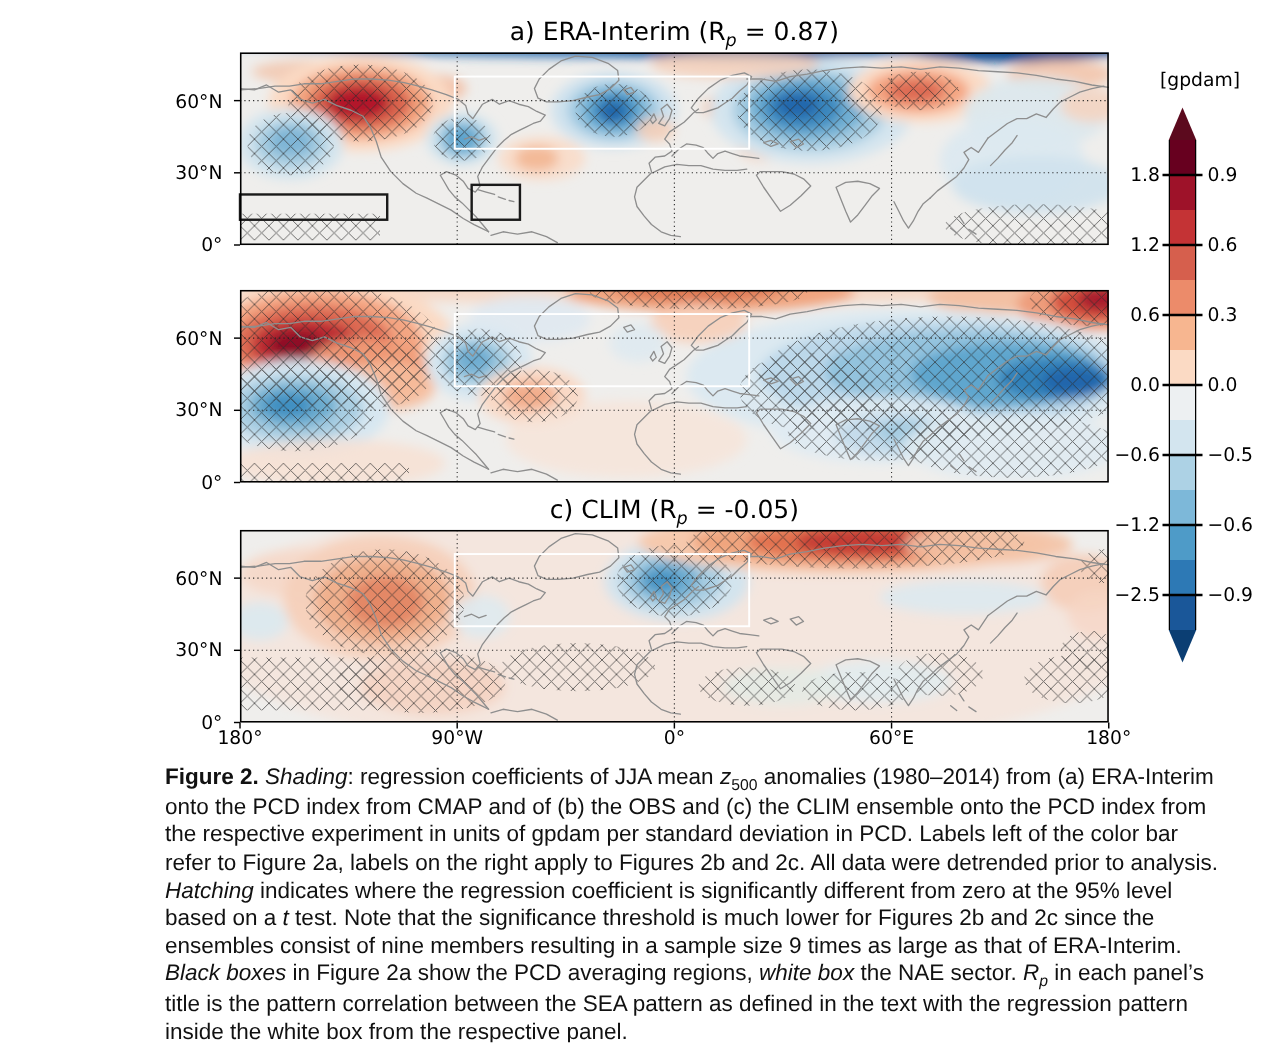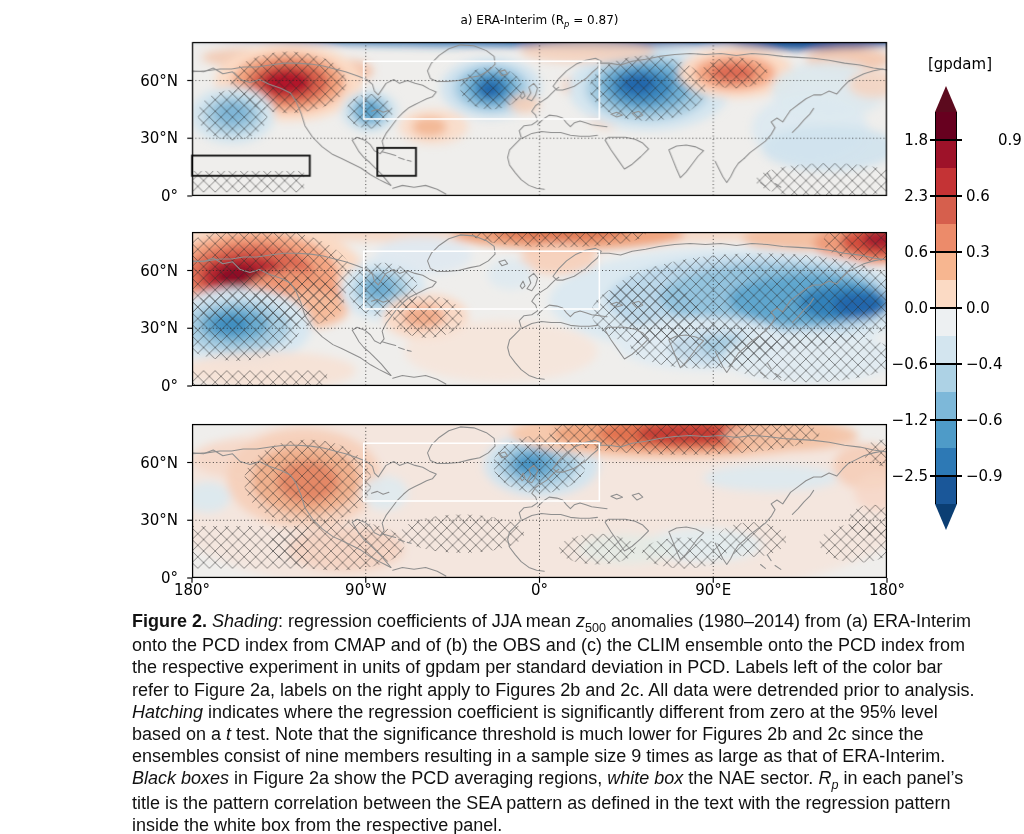--- a/index.html
+++ b/index.html
@@ -1,18 +1,18 @@
 <!DOCTYPE html>
 <html><head>
 <meta charset="utf-8">
 <style>
   html,body{margin:0;padding:0;background:#fff;}
   .page{position:relative;width:1024px;height:834px;background:#fff;overflow:hidden;
         font-family:"DejaVu Sans",sans-serif;color:#000;}
-  .ptitle{position:absolute;left:192px;width:695px;text-align:center;font-size:12px;
+  .ptitle{position:absolute;left:192px;width:695px;text-align:center;font-size:20px;
           font-weight:400;margin:0;white-space:nowrap;}
   #title-a{top:13px}#title-b{top:203px}#title-c{top:395px}
   .map{position:absolute;left:192px;width:695px;height:154px;}
   #map-a{top:42px}#map-b{top:232px}#map-c{top:424px}
   .map svg{display:block;overflow:visible;}
   .ylab{position:absolute;left:126px;width:60px;height:154px;text-decoration:underline;}
   #ylab-a{top:42px}#ylab-b{top:232px}#ylab-c{top:424px}
   .ylab span{position:absolute;right:8px;transform:translateY(-50%);font-size:15px;white-space:nowrap;}
   .xlabs{position:absolute;left:192px;top:581px;width:695px;height:22px;}
   .xlabs span{position:absolute;transform:translateX(-50%);font-size:15px;white-space:nowrap;}
@@ -236,20 +236,21 @@
         <rect x="178" y="20" width="244" height="60" fill="none" stroke="#ffffff" stroke-width="1.6"></rect>
         <rect x="0.6" y="0.6" width="718.8" height="158.8" fill="none" stroke="#000000" stroke-width="1.3"></rect>
         <g stroke="#000" stroke-width="1.2">
           <line x1="-5" y1="40" x2="0" y2="40"></line>
           <line x1="-5" y1="100" x2="0" y2="100"></line>
           <line x1="-5" y1="160" x2="0" y2="160"></line>
         </g>
       </svg>
     </div>
 
+  <h3 class="ptitle" id="title-c"><span>c) CLIM (R</span><span class="rt-sub rt-i">p</span><span> = -0.05)</span></h3>
   <div class="ylab" id="ylab-c">
       <span style="top: 38.5px;">60°N</span>
       <span style="top: 96.3px;">30°N</span>
       <span style="top: 154px;">0°</span>
     </div>
   <div class="map" id="map-c">
       <svg viewBox="0 0 720 160" width="695" height="154" preserveAspectRatio="none">
         <g clip-path="url(#mapclip)">
           <rect x="0" y="0" width="720" height="160" fill="#efeeec"></rect>
           <g filter="url(#blobblur)">
@@ -311,21 +312,21 @@
           <line x1="540" y1="160" x2="540" y2="165"></line>
           <line x1="720" y1="160" x2="720" y2="165"></line>
         </g>
       </svg>
     </div>
 
   <div class="xlabs">
       <span style="left: 0px;">180°</span>
       <span style="left: 173.8px; text-align: center;">90°W</span>
       <span style="left: 347.5px;">0°</span>
-      <span style="left: 521.3px;">90°E</span>
+      <span style="left: 521.3px;">60°E</span>
       <span style="left: 695px;">180°</span>
     </div>
 
   <div class="colorbar">
     <div class="cb-title">[gpdam]</div>
   <div class="cb-arrow" style="top: 31px; border-left: 11px solid transparent; border-right: 11px solid transparent; border-bottom: 26px solid rgb(92, 10, 30);"></div>
       <div class="cb-body">
         <div class="cb-seg" style="top: 0px; height: 28.5px; background: rgb(103, 0, 31);"></div>
         <div class="cb-seg" style="top: 28px; height: 28.5px; background: rgb(158, 18, 41);"></div>
         <div class="cb-seg" style="top: 56px; height: 28.5px; background: rgb(196, 51, 53);"></div>
@@ -337,33 +338,33 @@
         <div class="cb-seg" style="top: 224px; height: 28.5px; background: rgb(211, 229, 239);"></div>
         <div class="cb-seg" style="top: 252px; height: 28.5px; background: rgb(173, 210, 229);"></div>
         <div class="cb-seg" style="top: 280px; height: 28.5px; background: rgb(125, 184, 217);"></div>
         <div class="cb-seg" style="top: 308px; height: 28.5px; background: rgb(78, 155, 200);"></div>
         <div class="cb-seg" style="top: 336px; height: 28.5px; background: rgb(45, 121, 181);"></div>
         <div class="cb-seg" style="top: 364px; height: 28.5px; background: rgb(26, 87, 153);"></div>
       </div>
       <div class="cb-arrow" style="top: 449px; border-left: 11px solid transparent; border-right: 11px solid transparent; border-top: 26px solid rgb(11, 62, 115);"></div>
       <div class="cb-tick" style="top: 84.25px;"></div>
       <div class="cb-lab-l" style="top: 85px;">1.8</div>
-      <div class="cb-lab-r" style="top: 85px; margin-left: 32px;">0.9</div>
+      <div class="cb-lab-r" style="top: 85px;">0.9</div>
       <div class="cb-tick" style="top: 140.25px;"></div>
-      <div class="cb-lab-l" style="top: 141px;">2.3</div>
+      <div class="cb-lab-l" style="top: 141px;">1.2</div>
       <div class="cb-lab-r" style="top: 141px;">0.6</div>
       <div class="cb-tick" style="top: 196.25px;"></div>
       <div class="cb-lab-l" style="top: 197px;">0.6</div>
       <div class="cb-lab-r" style="top: 197px;">0.3</div>
       <div class="cb-tick" style="top: 252.25px;"></div>
       <div class="cb-lab-l" style="top: 253px;">0.0</div>
       <div class="cb-lab-r" style="top: 253px;">0.0</div>
       <div class="cb-tick" style="top: 308.25px;"></div>
       <div class="cb-lab-l" style="top: 309px;">−0.6</div>
-      <div class="cb-lab-r" style="top: 309px;">−0.4</div>
+      <div class="cb-lab-r" style="top: 309px;">−0.5</div>
       <div class="cb-tick" style="top: 364.25px;"></div>
       <div class="cb-lab-l" style="top: 365px;">−1.2</div>
       <div class="cb-lab-r" style="top: 365px;">−0.6</div>
       <div class="cb-tick" style="top: 420.25px;"></div>
       <div class="cb-lab-l" style="top: 421px;">−2.5</div>
       <div class="cb-lab-r" style="top: 421px;">−0.9</div>
     </div>
 
   <figcaption class="caption"><span class="rt-b">Figure 2. </span><span class="rt-i">Shading</span><span>: regression coefficients of JJA mean </span><span class="rt-i">z</span><span class="rt-sub">500</span><span> anomalies (1980–2014) from (a) ERA-Interim onto the PCD index from CMAP and of (b) the OBS and (c) the CLIM ensemble onto the PCD index from the respective experiment in units of gpdam per standard deviation in PCD. Labels left of the color bar refer to Figure 2a, labels on the right apply to Figures 2b and 2c. All data were detrended prior to analysis. </span><span class="rt-i">Hatching</span><span> indicates where the regression coefficient is significantly different from zero at the 95% level based on a </span><span class="rt-i">t</span><span> test. Note that the significance threshold is much lower for Figures 2b and 2c since the ensembles consist of nine members resulting in a sample size 9 times as large as that of ERA-Interim. </span><span class="rt-i">Black boxes</span><span> in Figure 2a show the PCD averaging regions, </span><span class="rt-i">white box</span><span> the NAE sector. </span><span class="rt-i">R</span><span class="rt-sub rt-i">p</span><span> in each panel’s title is the pattern correlation between the SEA pattern as defined in the text with the regression pattern inside the white box from the respective panel.</span></figcaption>
 </div>

